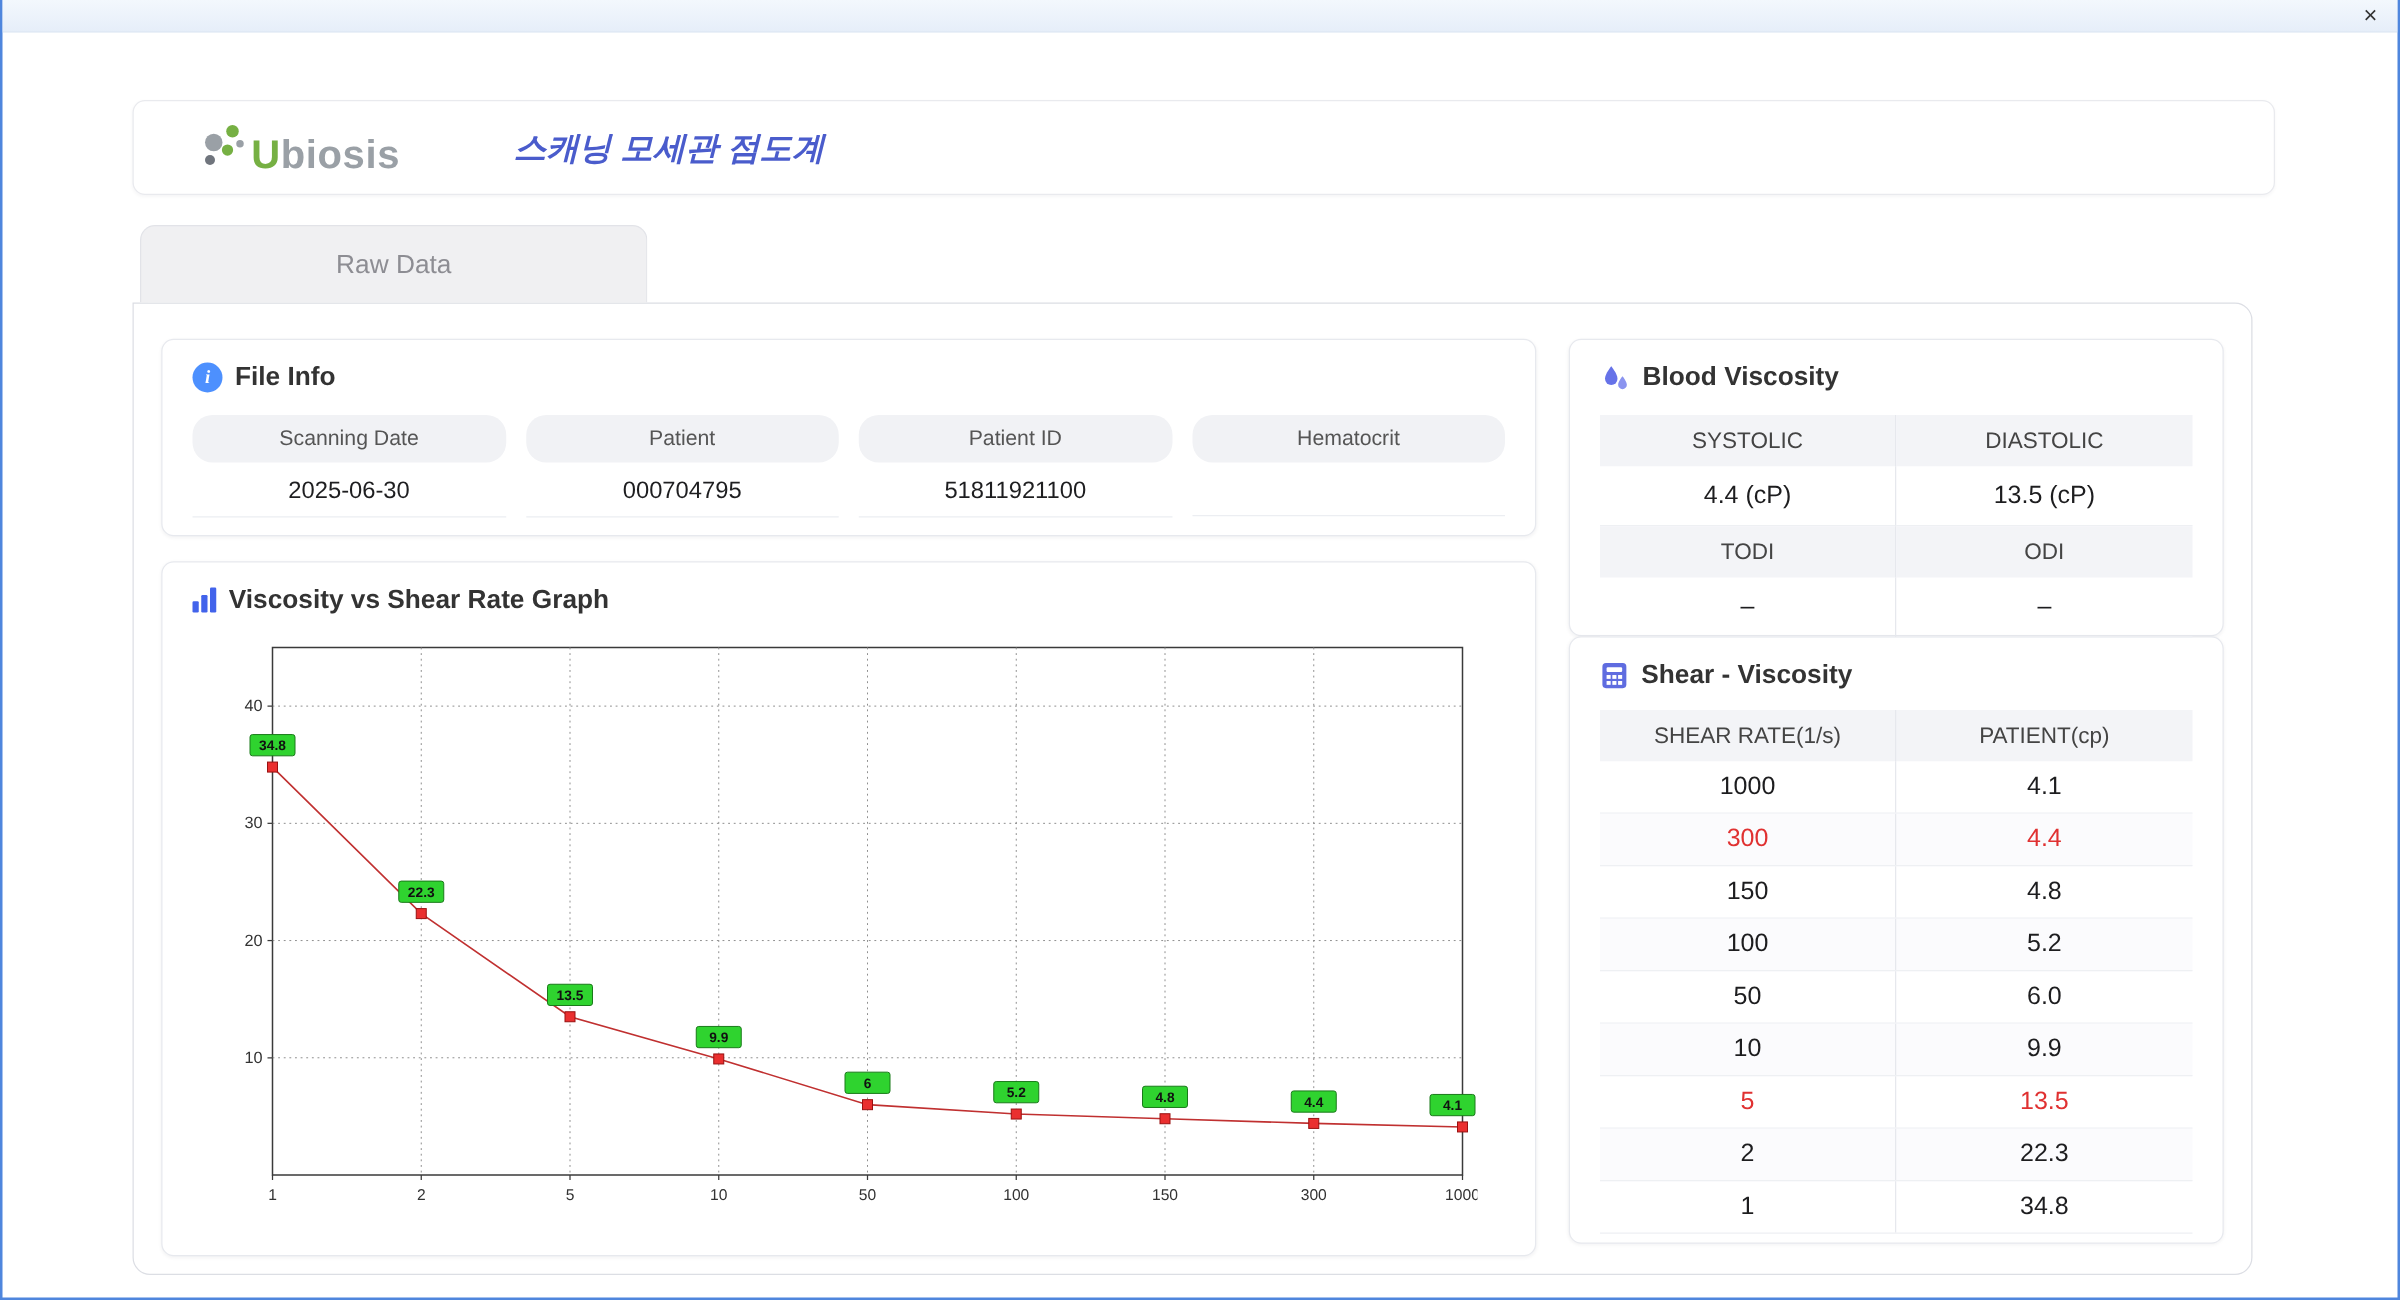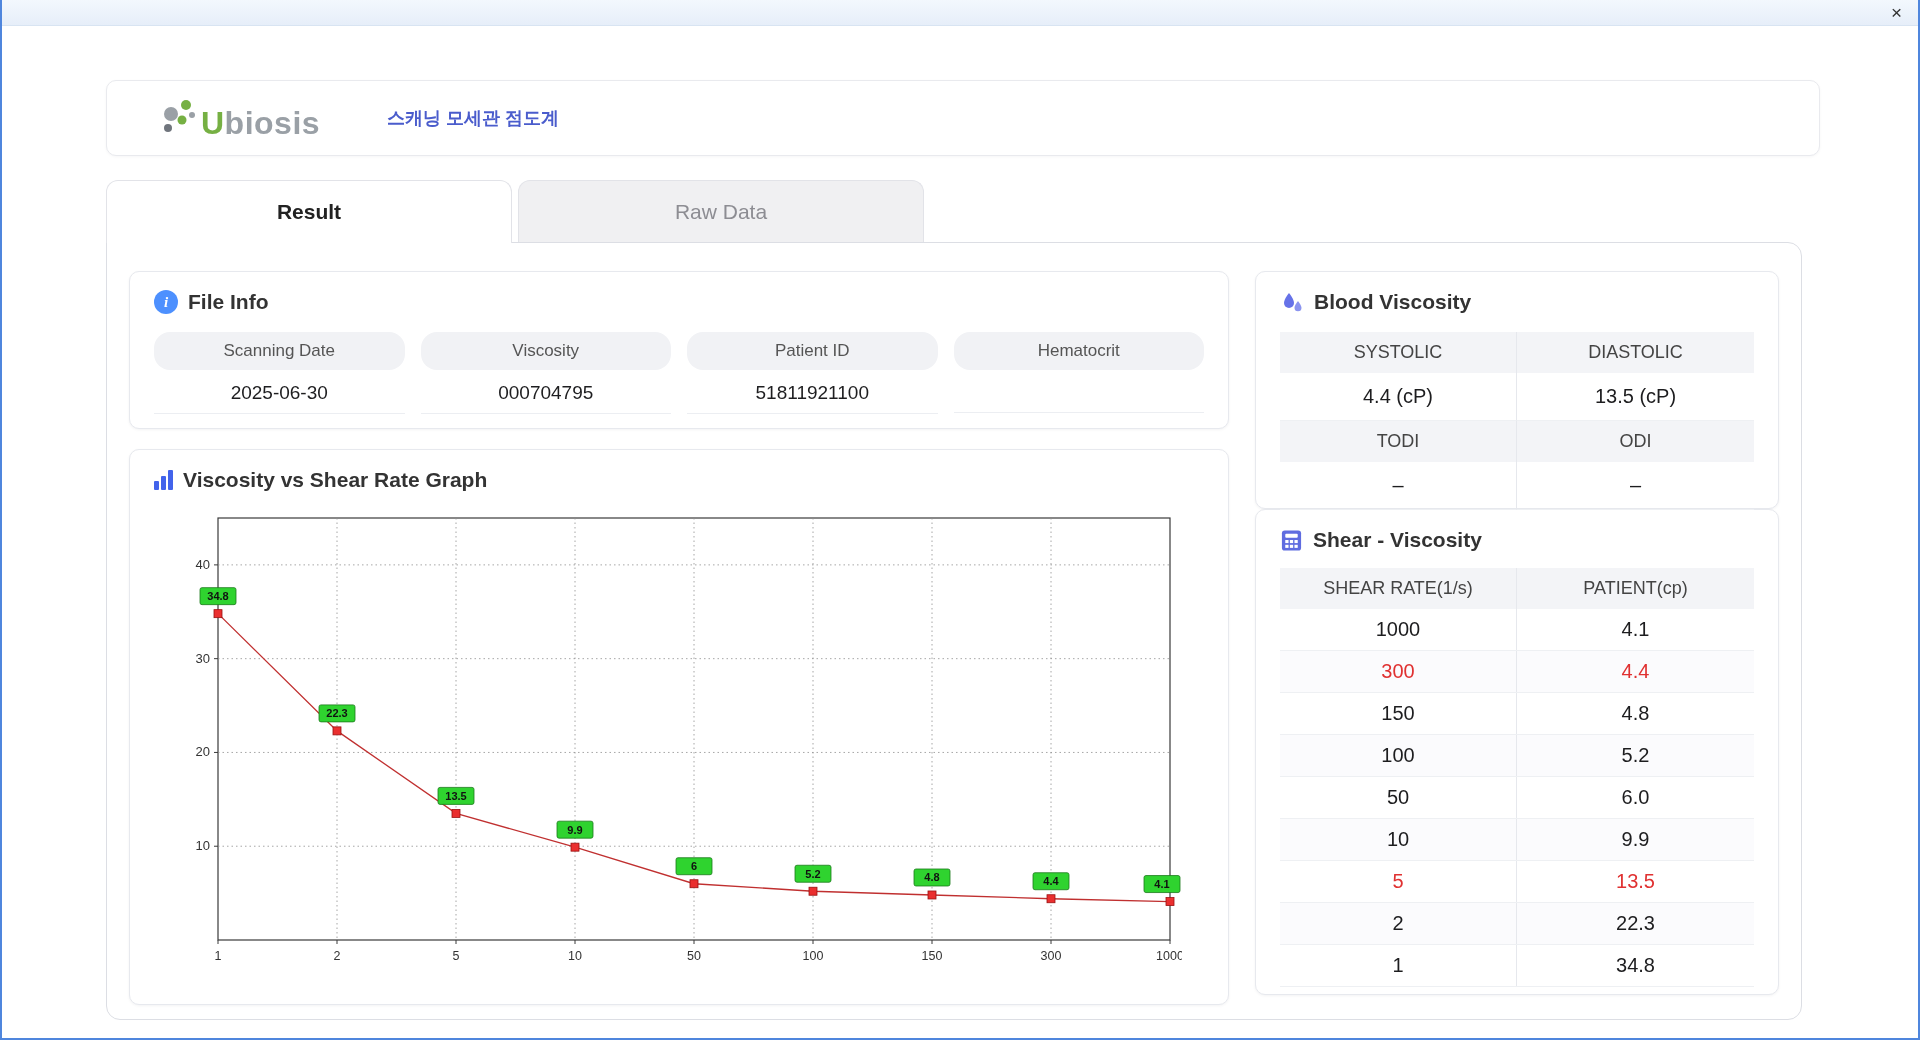--- a/index.html
+++ b/index.html
@@ -22,21 +22,21 @@
   .header-card {
     margin:54px 0 0 104px; width:1714px; height:76px;
     border:1px solid #e9eaee; border-radius:10px;
     box-shadow:0 1px 3px rgba(16,24,40,.04);
     display:flex; align-items:center; padding-left:52px; background:#fff;gap:28px;
   }
   .logo { display:flex; align-items:flex-end; }
   .logo-text { font-size:32px; font-weight:bold; letter-spacing:.5px; line-height:1; }
   .logo-u { color:#76b043; }
   .logo-rest { color:#9aa0a6; }
-  .app-title { margin-left:39px; color:#4a5ccc; font-size:18px; font-weight:bold; }
+  .app-title { margin-left:63px; color:#4a5ccc; font-size:26px; font-weight:bold;font-style:italic; }
 
   
   .tabs { margin:24px 0 0 104px; display:flex; height:62px; position:relative; z-index:2; }
   .tab {
     width:406px; display:flex; align-items:center; justify-content:center;
     font-size:21px; border:1px solid #e2e3e8; border-bottom:none;
     border-radius:12px 12px 0 0; cursor:default;
   }
   .tab.active { background:#fff; font-weight:bold; color:#222; margin-bottom:-1px; }
   .tab.inactive { background:#f0f0f2; color:#8d8d93; margin-left:6px; }
@@ -115,40 +115,39 @@
         <circle cx="23" cy="23" r="4.5" fill="#76b043"></circle>
         <circle cx="9" cy="31" r="4" fill="#70757d"></circle>
         <circle cx="33" cy="18" r="3" fill="#9aa0a6"></circle>
       </svg>
       <span class="logo-text"><span class="logo-u">U</span><span class="logo-rest">biosis</span></span>
     </div>
     <div class="app-title">스캐닝 모세관 점도계</div>
   </div>
 
   <div class="tabs">
-    <div class="tab active">Result</div>
     <div class="tab inactive">Raw Data</div>
   </div>
 
   <div class="content-box">
 
     <div class="left-col">
 
       <div class="card file-info">
         <div class="card-title">
           <span class="info-icon">i</span>
           <span>File Info</span>
         </div>
         <div class="fields">
           <div class="field">
             <div class="field-label">Scanning Date</div>
             <div class="field-value">2025-06-30</div>
           </div>
           <div class="field">
-            <div class="field-label">Viscosity</div>
+            <div class="field-label">Patient</div>
             <div class="field-value">000704795</div>
           </div>
           <div class="field">
             <div class="field-label">Patient ID</div>
             <div class="field-value">51811921100</div>
           </div>
           <div class="field">
             <div class="field-label">Hematocrit</div>
             <div class="field-value"></div>
           </div>

